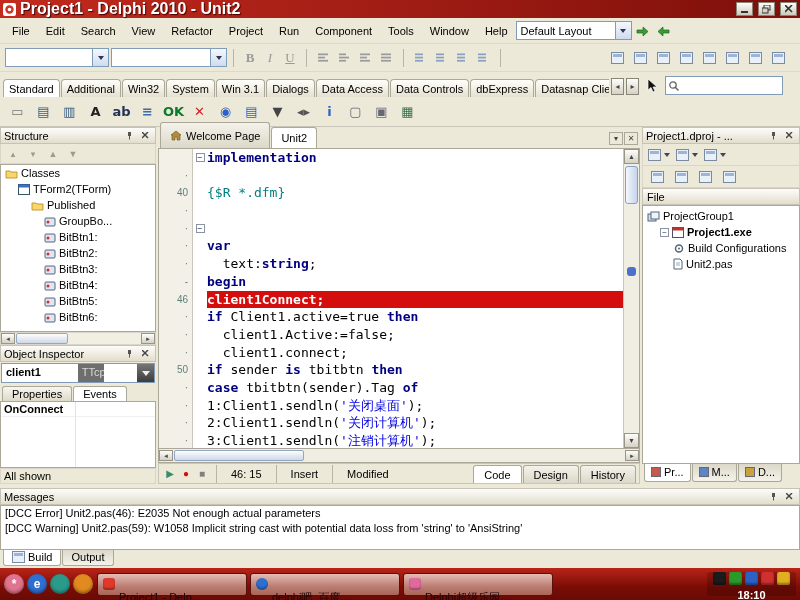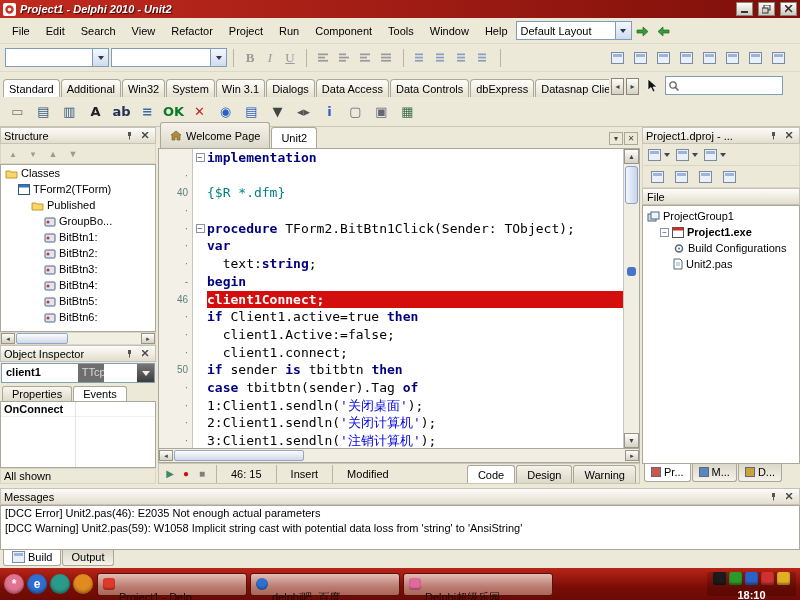--- a/index.html
+++ b/index.html
@@ -4,21 +4,21 @@
 <style>
   *{margin:0;padding:0;box-sizing:border-box;}
   html,body{width:800px;height:600px;overflow:hidden;}
   body{font-family:"Liberation Sans",sans-serif;font-size:11px;color:#000;background:#ece9d8;}
   #root{position:relative;width:800px;height:600px;display:flex;flex-direction:column;}
   .ic{display:inline-flex;align-items:center;justify-content:center;}
 
   
   .titlebar{height:18px;background:linear-gradient(to right,var(--titlebar-from,#c22a1e),var(--titlebar-to,#7e0f0a));
     display:flex;align-items:center;gap:4px;padding:0 3px;color:#fff;font-weight:bold;}
-  .ttext{flex:1;font-size:11px;text-shadow:1px 1px 1px #400;font-style:italic;}
+  .ttext{flex:1;font-size:16px;text-shadow:1px 1px 1px #400;}
   .wbtn{width:17px;height:14px;background:linear-gradient(#fdfdfb,#cfcabc);border:1px solid #8a8677;
     display:inline-flex;align-items:center;justify-content:center;margin-left:1px;}
 
   
   .menubar{height:26px;display:flex;align-items:center;padding:0 4px;border-bottom:1px solid #dcd8ca;}
   .mitem{padding:5px 8px;cursor:default;}
   .combo{height:19px;border:1px solid #7f9db9;background:#fff;display:flex;align-items:center;font-size:11px;}
   .combo .ctext2{flex:1;padding:0 4px;white-space:nowrap;overflow:hidden;}
   .dd{width:16px;height:100%;background:linear-gradient(#f4f8fd,#cfdcef);border-left:1px solid #7f9db9;
     display:inline-flex;align-items:center;justify-content:center;}
@@ -616,21 +616,20 @@
             <div class="cline">
               <span class="gnum">·</span>
               <span class="fold"></span>
               <span class="ctext"></span>
             </div>
             <div class="cline">
               <span class="gnum">·</span>
               <span class="fold">
                 <span class="fbox">−</span>
               </span>
-              <span class="ctext"><span class="tok-k">procedure</span><span class="tok-p"> TForm2.BitBtn1Click(Sender: TObject);</span></span>
             </div>
             <div class="cline">
               <span class="gnum">·</span>
               <span class="fold"></span>
               <span class="ctext"><span class="tok-k">var</span></span>
             </div>
             <div class="cline">
               <span class="gnum">·</span>
               <span class="fold"></span>
               <span class="ctext"><span class="tok-p">  text:</span><span class="tok-k">string</span><span class="tok-p">;</span></span>
@@ -706,21 +705,21 @@
           </span>
         <span class="vsep"></span>
         <span class="stxt">46: 15</span>
         <span class="vsep"></span>
         <span class="stxt">Insert</span>
         <span class="vsep"></span>
         <span class="stxt">Modified</span>
         <span class="viewtabs">
             <span class="vtab act">Code</span>
             <span class="vtab">Design</span>
-            <span class="vtab">Warning</span>
+            <span class="vtab">History</span>
           </span>
       </div>
     </div>
 
     <div class="splitv"></div>
 
     <div class="rightcol">
       <div class="panelhdr">
         <span class="htext">Project1.dproj - ...</span>
         <span class="hico">

